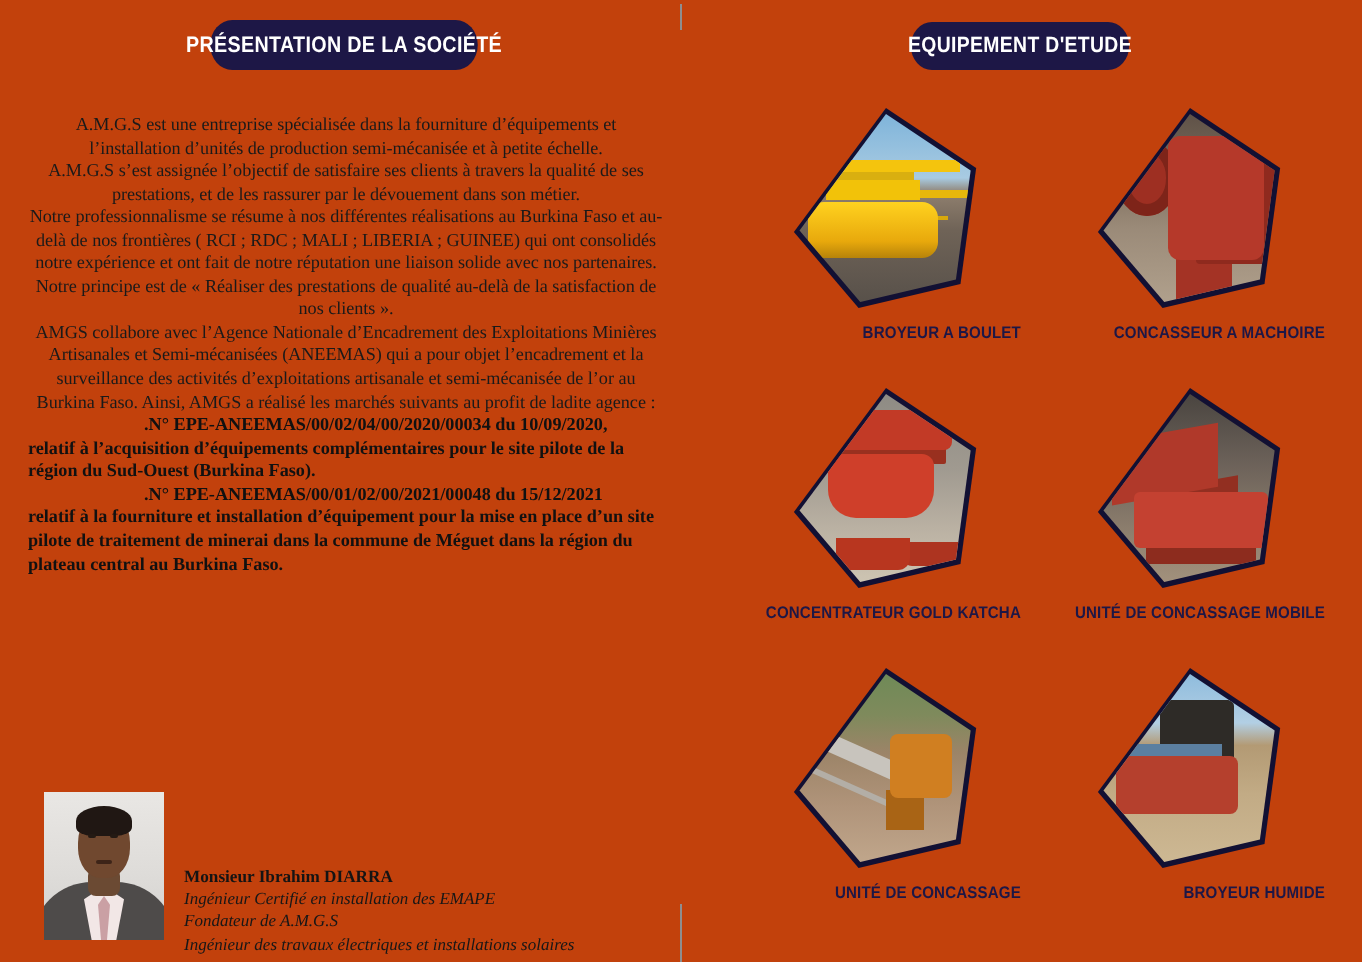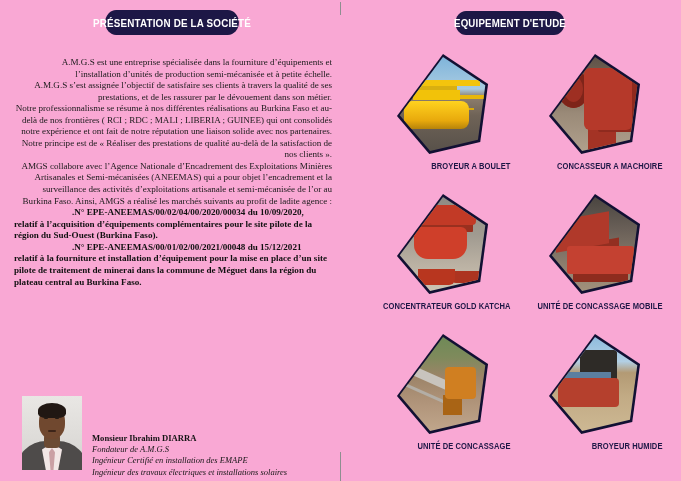--- a/index.html
+++ b/index.html
@@ -7,21 +7,21 @@
     padding: 0;
     background: #ffffff;
   }
   body {
     font-family: "Liberation Serif", serif;
   }
   #page {
     position: relative;
     width: 681px;
     height: 481px;
-    background: #f9a8d4;
+    background: #c2410c;
     overflow: hidden;
   }
 
   
   .badge {
     position: absolute;
     display: flex;
     align-items: center;
     justify-content: center;
     background: #1d1746;
@@ -53,21 +53,21 @@
   #left-col {
     position: absolute;
     left: 14px;
     top: 57px;
     width: 318px;
   }
   .para {
     font-size: 9.1px;
     line-height: 11.55px;
     color: #1a1a1a;
-    text-align: right;
+    text-align: center;
     margin: 0;
     letter-spacing: -0.02px;
   }
   .contract {
     font-size: 9.1px;
     line-height: 11.6px;
     color: #111111;
     font-weight: bold;
     margin: 0;
   }
@@ -385,22 +385,22 @@
       <div class="ph-tie"></div>
       <div class="ph-neck"></div>
       <div class="ph-head"></div>
       <div class="ph-hair"></div>
       <div class="ph-eye l"></div>
       <div class="ph-eye r"></div>
       <div class="ph-mouth"></div>
     </div>
     <div id="founder-text">
       <div class="f-name">Monsieur Ibrahim DIARRA</div>
+      <div class="f-line">Ingénieur Certifié en installation des EMAPE</div>
       <div class="f-line">Fondateur de A.M.G.S</div>
-      <div class="f-line">Ingénieur Certifié en installation des EMAPE</div>
       <div class="f-line">Ingénieur des travaux électriques et installations solaires</div>
     </div>
   </div>
 
   <div class="divider" id="divider-top"></div>
   <div class="divider" id="divider-bottom"></div>
 
   <div class="badge" id="badge-right">EQUIPEMENT D'ETUDE</div>
 
   <div id="equipment-grid">

